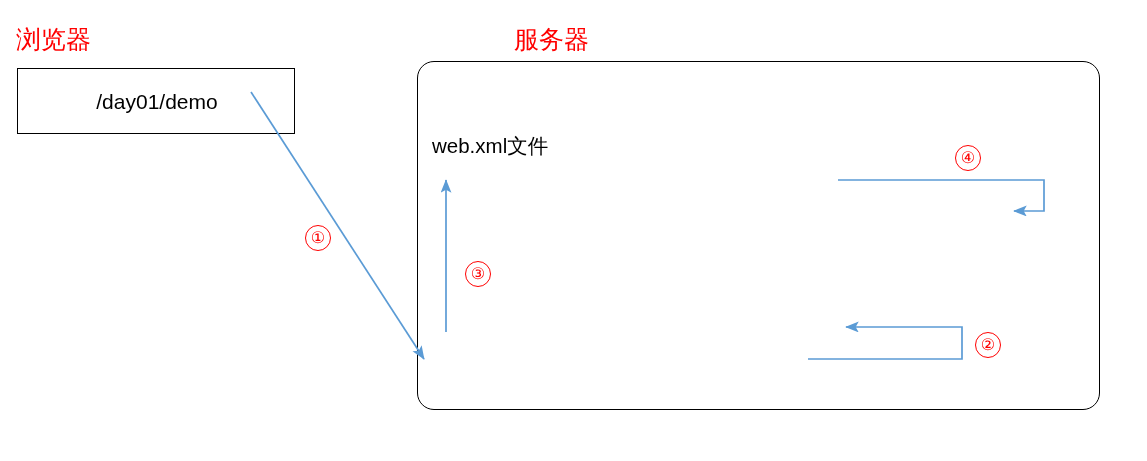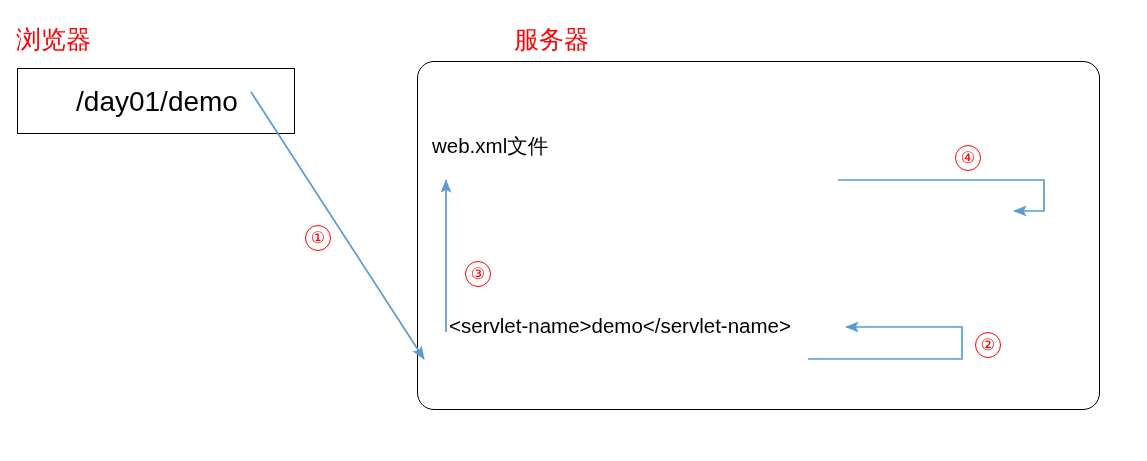--- a/index.html
+++ b/index.html
@@ -52,21 +52,21 @@
   
   #browser-url {
     position: absolute;
     left: 0;
     top: 0;
     width: 278px;
     height: 66px;
     display: flex;
     align-items: center;
     justify-content: center;
-    font-size: 28px;
+    font-size: 21px;
     color: #000000;
     white-space: nowrap;
   }
 
   
   #xml-block {
     position: absolute;
     left: 14px;
     top: 9px;
     font-size: 20.5px;
@@ -120,21 +120,20 @@
   <div class="panel" id="browser-panel">
     <div id="browser-url">/day01/demo</div>
   </div>
 
   <div class="section-title" id="server-title">服务器</div>
 
   <div class="panel" id="server-panel">
     <div id="xml-block">
       <div class="code-line">web.xml文件</div>
       <div class="code-line blank"></div>
-      <div class="code-line">   &lt;servlet-name&gt;demo&lt;/servlet-name&gt;</div>
       
       
       
       
       
       
       
     </div>
   </div>
 

